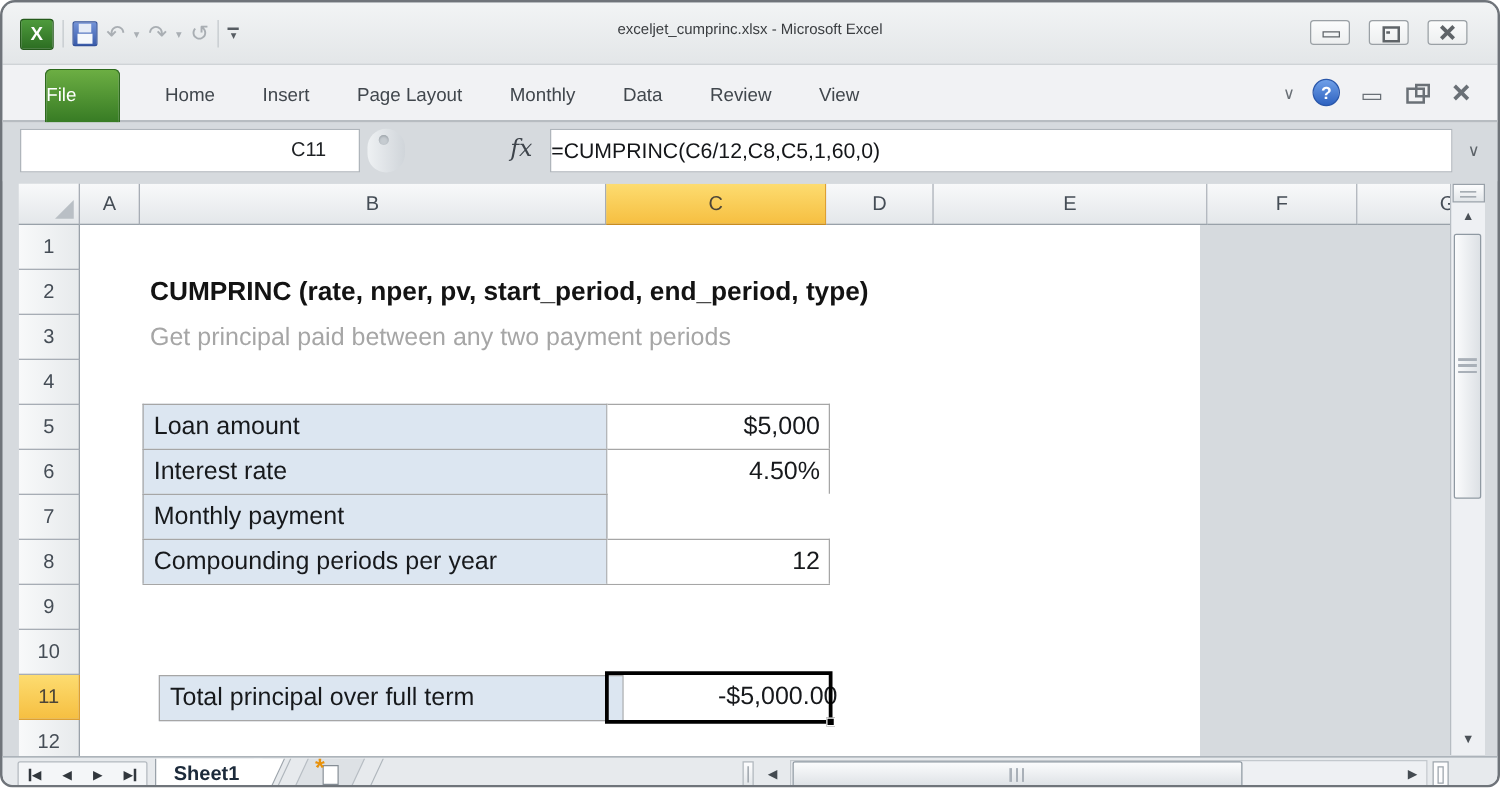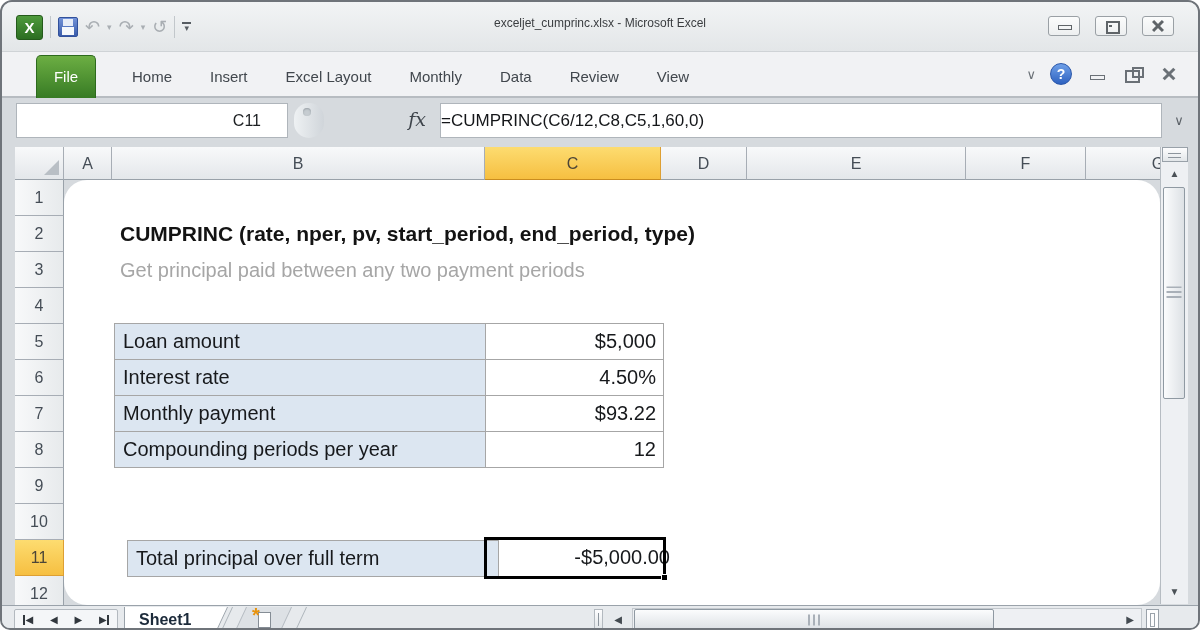--- a/index.html
+++ b/index.html
@@ -28,21 +28,21 @@
   .wbtn.res::after{content:"";position:absolute;left:10px;top:4px;width:10px;height:9px;border:2px solid #5f6468;}
   .wbtn.res::before{content:"";position:absolute;left:13px;top:8px;width:3px;height:2px;background:#5f6468;}
   .cross{position:relative;}
   .cross::before,.cross::after{content:"";position:absolute;left:50%;top:50%;width:14px;height:3px;background:#5f6468;}
   .cross::before{transform:translate(-50%,-50%) rotate(45deg);}
   .cross::after{transform:translate(-50%,-50%) rotate(-45deg);}
   
   .tabrow{position:absolute;left:0;top:50px;width:100%;height:46px;background:#f1f2f4;border-bottom:2px solid #b7bcc1;}
   .file-tab{position:absolute;left:34px;top:3px;width:60px;height:43px;border-radius:5px 5px 0 0;
             background:linear-gradient(#6cae43,#377b24);border:1px solid #2d6a1d;border-bottom:none;
-            color:#fff;font-size:15px;text-align:center;line-height:41px;}
+            color:#fff;font-size:15px;text-align:left;line-height:41px;}
   #ribbon-tabs{position:absolute;left:130px;top:3px;height:43px;display:flex;align-items:center;gap:38px;}
   .rtab{font-size:15px;color:#41474d;}
   .ribbon-right{position:absolute;right:18px;top:0;height:44px;display:flex;align-items:center;gap:14px;}
   .collapse-glyph{font-size:13px;color:#6a7076;}
   .help-circle{width:22px;height:22px;border-radius:50%;background:linear-gradient(#6fa0e8,#2e62c0);
                border:1px solid #2a57aa;color:#fff;font-weight:bold;font-size:14px;text-align:center;line-height:21px;}
   .mg{position:relative;width:22px;height:16px;}
   .mg.min::after{content:"";position:absolute;left:4px;bottom:2px;width:13px;height:3px;border:1px solid #6a7076;}
   .mg.res::after{content:"";position:absolute;left:3px;top:4px;width:11px;height:9px;border:2px solid #6a7076;}
   .mg.res::before{content:"";position:absolute;left:10px;top:1px;width:8px;height:7px;border:2px solid #6a7076;}
@@ -70,21 +70,21 @@
                border-left:15px solid transparent;border-bottom:15px solid #b9bfc5;}
   #col-headers{position:absolute;left:62px;top:145px;width:1096px;height:33px;display:flex;overflow:hidden;}
   .colh{flex:none;height:33px;line-height:33px;text-align:center;font-size:16px;color:#454d56;
         background:linear-gradient(#f8f9fa,#e4e7ea);border-right:1px solid #a7adb5;border-bottom:1px solid #99a1a9;}
   .colh.sel{background:linear-gradient(#fddc70,#f6bf41);border-right-color:#dd9f33;border-bottom-color:#c98c1f;color:#4c4537;}
   #row-headers{position:absolute;left:13px;top:178px;width:49px;height:425px;overflow:hidden;}
   .rowh{width:49px;height:36px;line-height:36px;text-align:center;font-size:16px;color:#454d56;
         background:linear-gradient(90deg,#f8f9fa,#e7eaec);border-right:1px solid #99a1a9;border-bottom:1px solid #a7adb5;}
   .rowh.sel{background:linear-gradient(#fddc70,#f6bf41);border-color:#dd9f33;color:#4c4537;}
   
-  #canvas{position:absolute;left:62px;top:178px;width:1096px;height:425px;background:#fff;overflow:hidden;border-radius:23px;}
+  #canvas{position:absolute;left:62px;top:178px;width:896px;height:425px;background:#fff;overflow:hidden;}
   .sheet-title{position:absolute;left:56px;top:36px;height:36px;line-height:36px;font-size:21px;font-weight:bold;color:#131313;white-space:nowrap;}
   .sheet-subtitle{position:absolute;left:56px;top:72px;height:36px;line-height:36px;font-size:20px;color:#a6a6a6;white-space:nowrap;}
   #data-table{position:absolute;left:50px;top:143px;width:550px;border-bottom:1px solid #a6a6a6;}
   .trow{display:flex;height:36px;}
   .tlabel{width:372px;background:#dce6f1;border:1px solid #a6a6a6;border-bottom:none;
           font-size:20px;color:#17191c;line-height:34px;padding-left:8px;white-space:nowrap;overflow:hidden;}
   .tvalue{width:178px;background:#fff;border:1px solid #a6a6a6;border-left:none;border-bottom:none;
           font-size:20px;color:#17191c;line-height:34px;text-align:right;padding-right:7px;}
   #result-row{position:absolute;left:63px;top:360px;display:flex;height:37px;}
   #result-row .tlabel{border:1px solid #a6a6a6;height:37px;line-height:35px;}
@@ -157,21 +157,21 @@
       <div class="wbtn res"></div>
       <div class="wbtn cross"></div>
     </div>
   </div>
 
   <div class="tabrow">
     <div class="file-tab">File</div>
     <div id="ribbon-tabs">
         <div class="rtab">Home</div>
         <div class="rtab">Insert</div>
-        <div class="rtab">Excel Layout</div>
+        <div class="rtab">Page Layout</div>
         <div class="rtab">Monthly</div>
         <div class="rtab">Data</div>
         <div class="rtab">Review</div>
         <div class="rtab">View</div>
       </div>
     <div class="ribbon-right">
       <span class="collapse-glyph">∨</span>
       <div class="help-circle">?</div>
       <div class="mg min"></div>
       <div class="mg res"></div>
@@ -222,21 +222,20 @@
         <div class="trow">
           <div class="tlabel">Loan amount</div>
           <div class="tvalue">$5,000</div>
         </div>
         <div class="trow">
           <div class="tlabel">Interest rate</div>
           <div class="tvalue">4.50%</div>
         </div>
         <div class="trow">
           <div class="tlabel">Monthly payment</div>
-          <div class="tvalue">$93.22</div>
         </div>
         <div class="trow">
           <div class="tlabel">Compounding periods per year</div>
           <div class="tvalue">12</div>
         </div>
       </div>
     <div id="result-row">
       <div class="tlabel">Total principal over full term</div>
       <div class="tvalue">-$5,000.00</div>
     </div>

